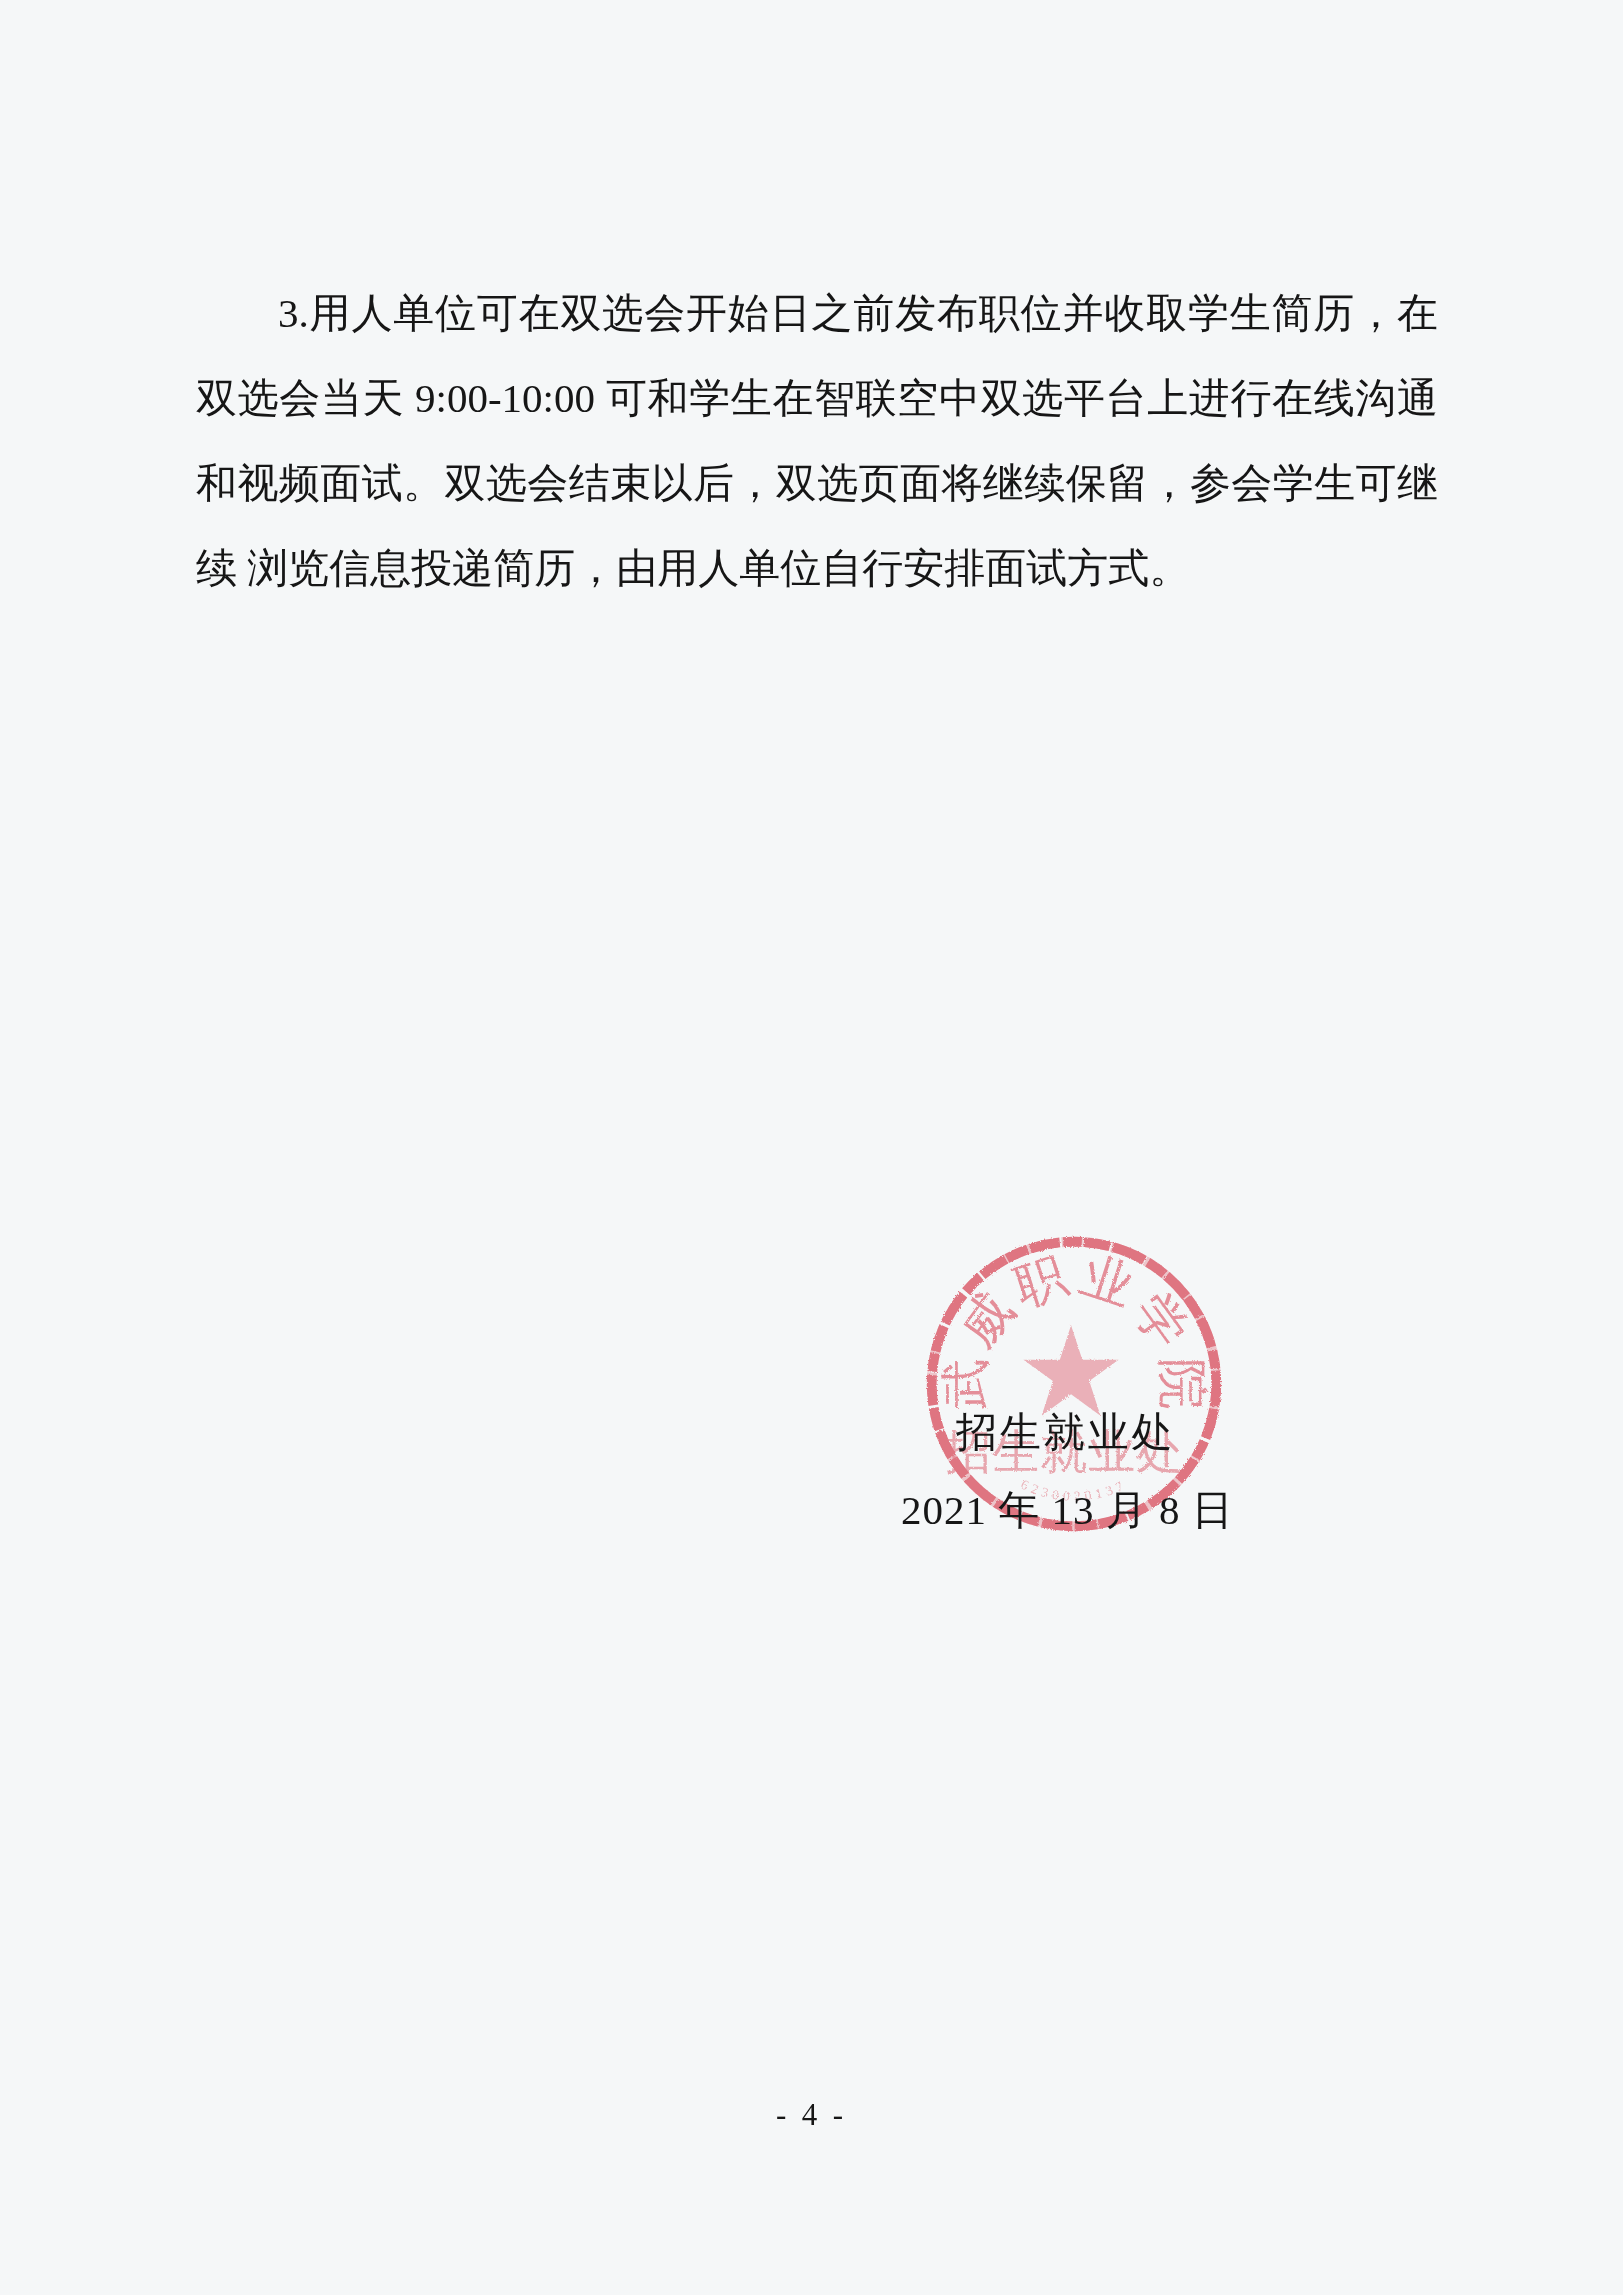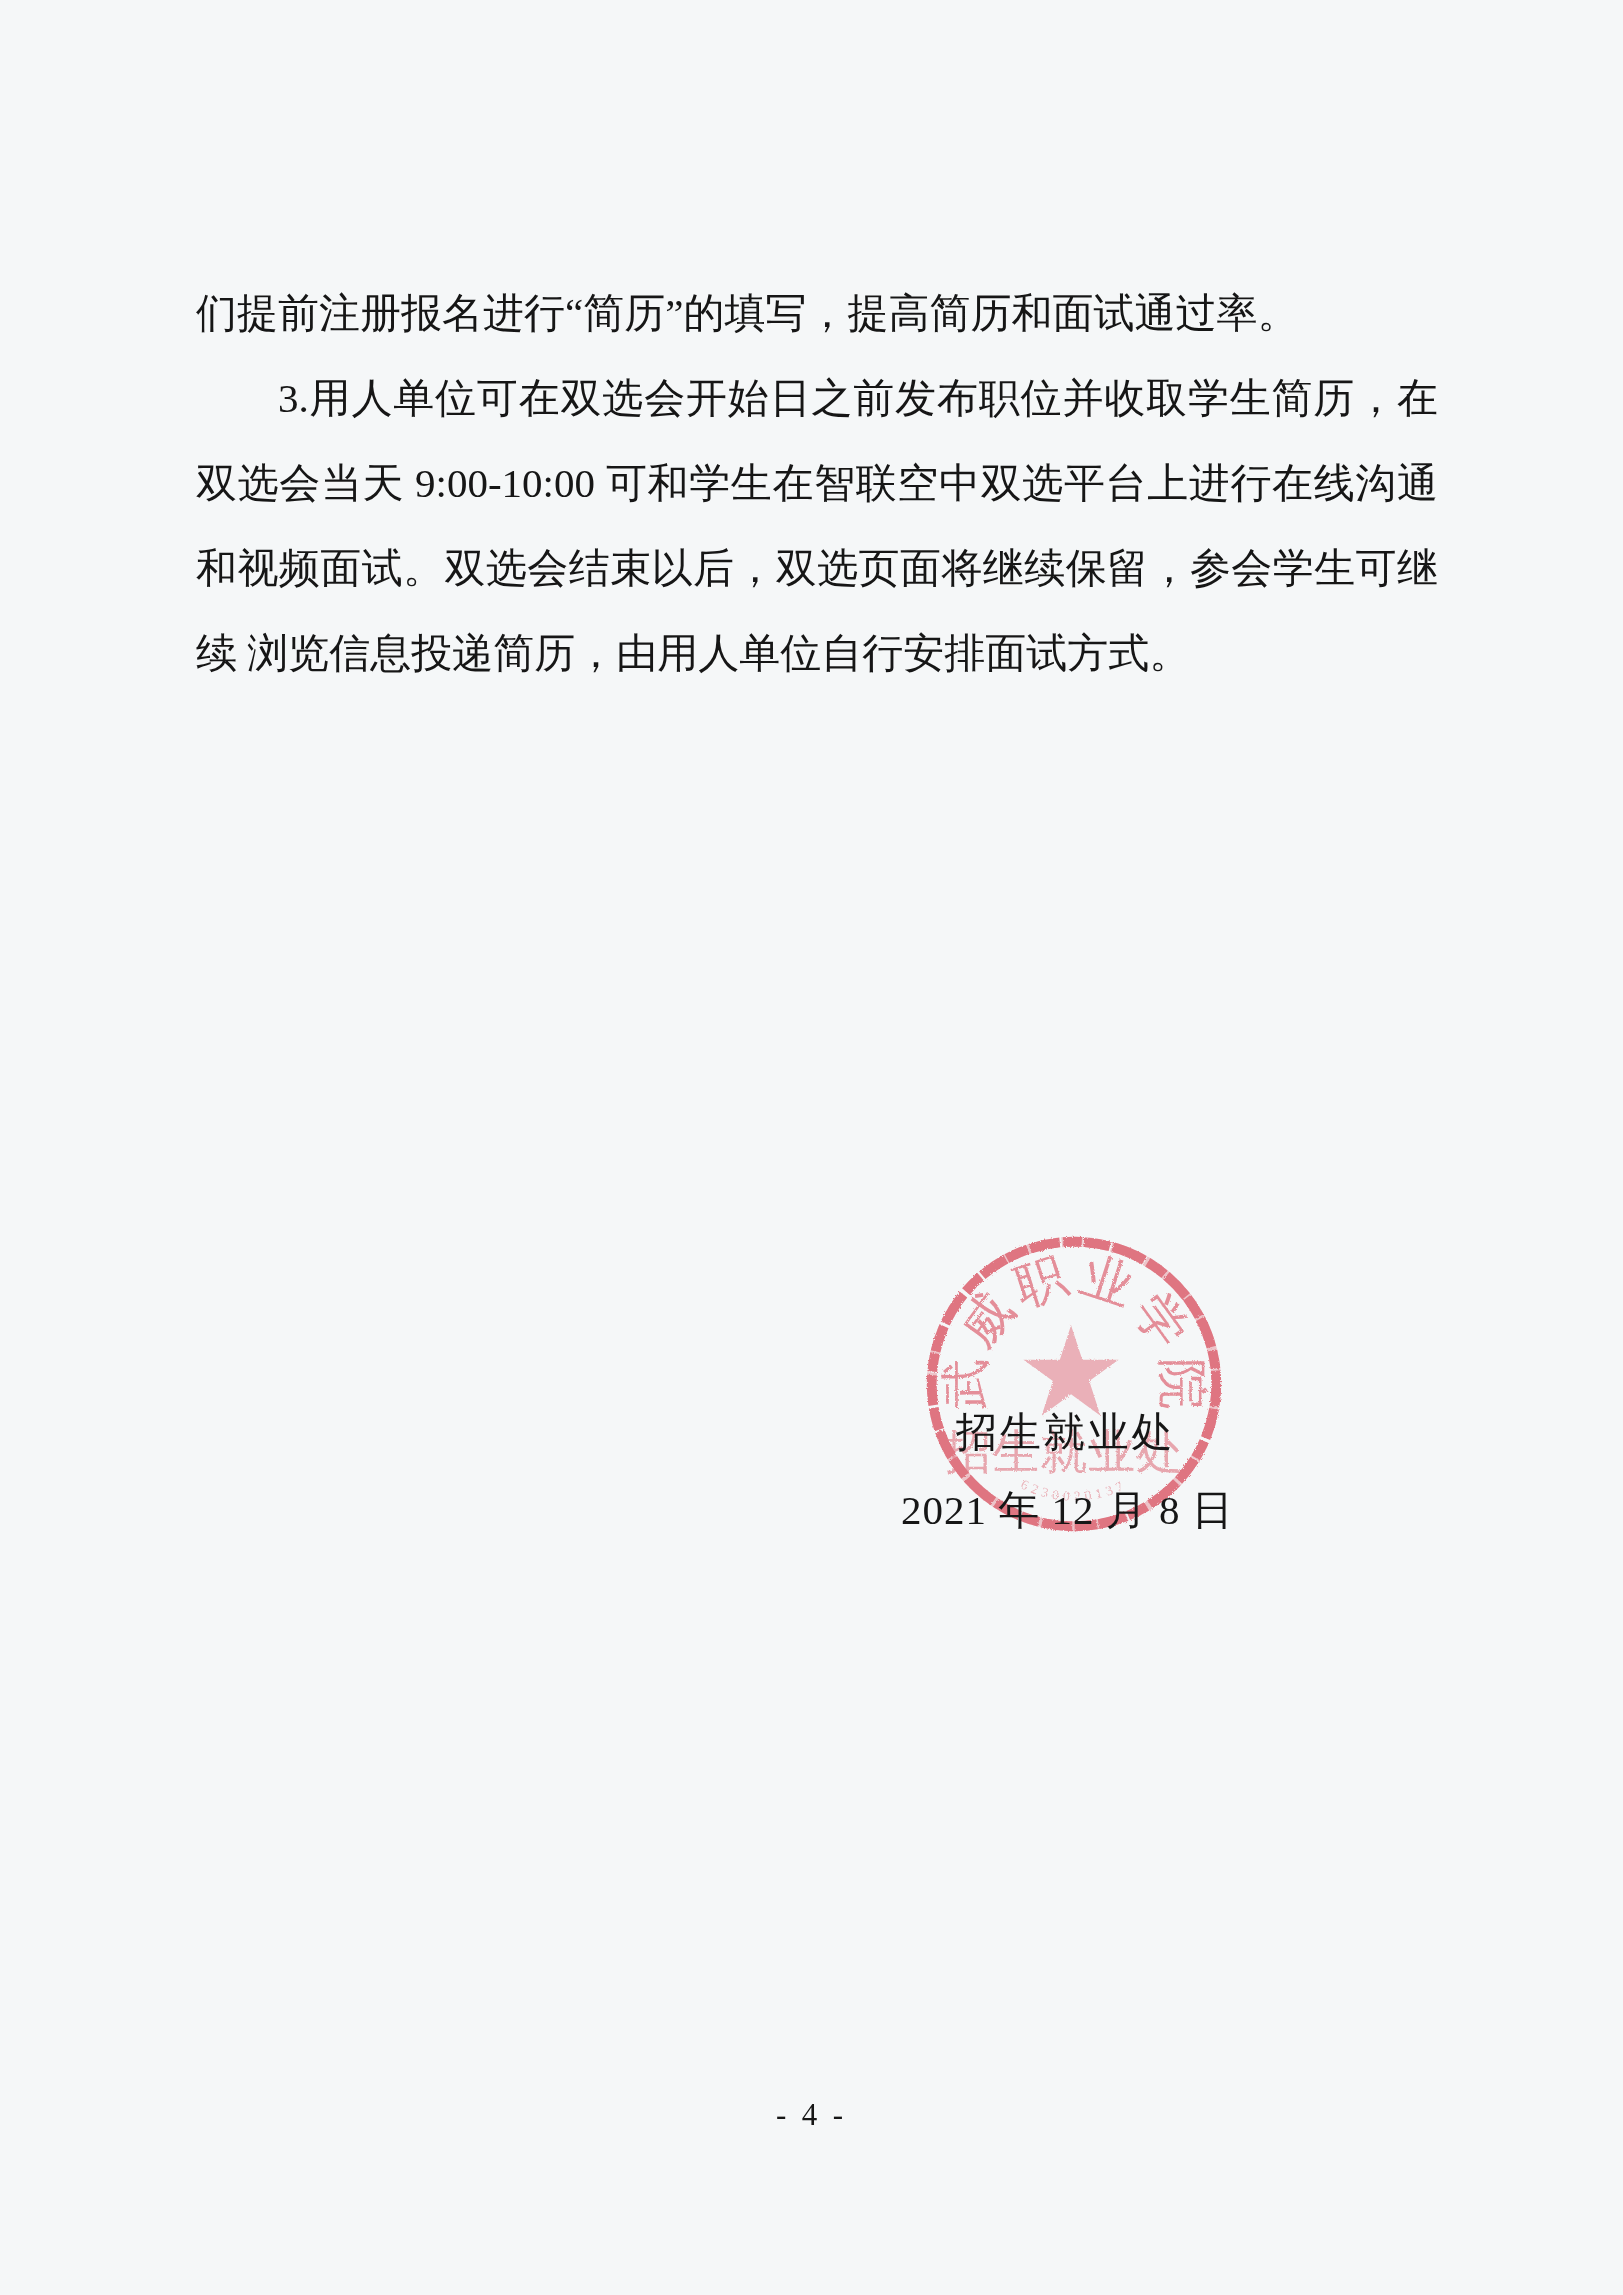--- a/index.html
+++ b/index.html
@@ -62,21 +62,20 @@
     font-size: 31px;
     letter-spacing: 3.9px;
   }
 </style>
 </head>
 <body>
 
 <div class="page">
 
   <main class="body-text">
-    <p class="para no-indent">们提前注册报名进行“简历”的填写，提高简历和面试通过率。</p>
     <p class="para">3.用人单位可在双选会开始日之前发布职位并收取学生简历，在双选会当天 9:00-10:00 可和学生在智联空中双选平台上进行在线沟通和视频面试。双选会结束以后，双选页面将继续保留，参会学生可继续 浏览信息投递简历，由用人单位自行安排面试方式。</p>
   </main>
 
   <svg class="seal" width="314" height="314" viewBox="0 0 640 640">
     <defs>
       <filter id="stamp-rough" x="-10%" y="-10%" width="120%" height="120%">
         <feTurbulence type="fractalNoise" baseFrequency="0.7" numOctaves="2" result="n"></feTurbulence>
         <feDisplacementMap in="SourceGraphic" in2="n" scale="6"></feDisplacementMap>
       </filter>
       <path id="serial-arc" d="M 201 526 A 238 238 0 0 0 439 526" fill="none"></path>
@@ -97,18 +96,18 @@
       <text class="seal-dept" x="300" y="492" opacity="0.62" fill="#dc5f6d">招生就业处</text>
 
       <text class="seal-serial" opacity="0.5" fill="#dc5f6d">
         <textPath href="#serial-arc" startOffset="50%" text-anchor="middle">6230020137</textPath>
       </text>
     </g>
   </svg>
 
   <div class="sig-dept">招生就业处</div>
 
-  <div class="sig-date">2021 年 12 月 8 日</div>
+  <div class="sig-date">2021 年 13 月 8 日</div>
 
   <div class="page-number">- 4 -</div>
 
 </div>
 
 
 </body></html>

